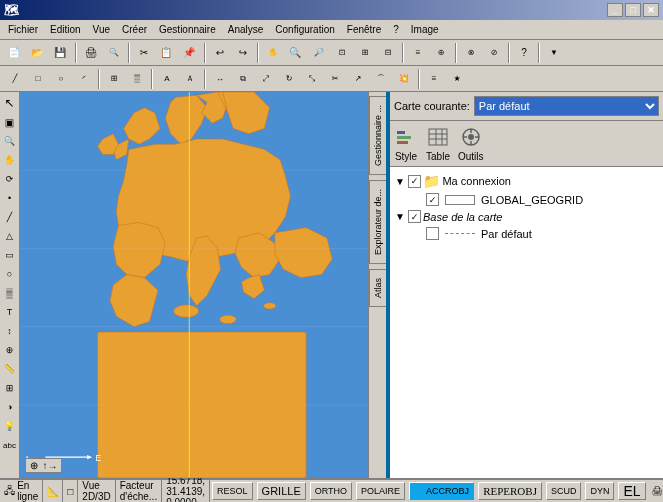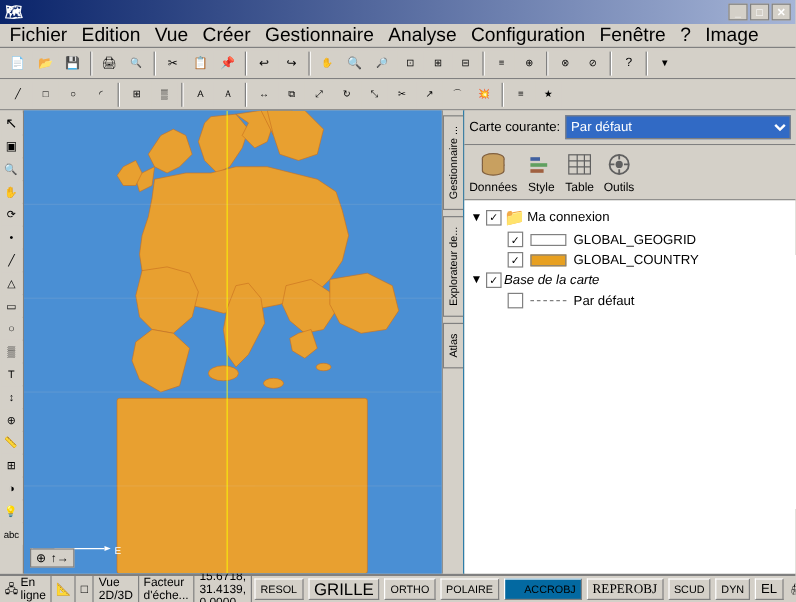--- a/index.html
+++ b/index.html
@@ -33,21 +33,21 @@
       height: 20px;
       background: #d4d0c8;
       display: flex;
       align-items: center;
       padding: 0 2px;
       border-bottom: 1px solid #808080;
     }
     .menu-item {
       padding: 2px 6px;
       cursor: pointer;
-      font-size: 16px;
+      font-size: 10px;
     }
 
     
     .toolbar {
       height: 26px;
       background: #d4d0c8;
       display: flex;
       align-items: center;
       padding: 2px 4px;
       gap: 1px;
@@ -396,40 +396,30 @@
   </div>
 
   <div style="display:flex; width:295px;">
 
     <div style="width:18px; background:#d4d0c8; border-left:1px solid #808080; display:flex; flex-direction:column; align-items:center; padding-top:4px; gap:1px; overflow:hidden;">
       <div class="vtab" style="font-size:9px;">Gestionnaire ...</div>
       <div class="vtab" style="font-size:9px; margin-top:4px;">Explorateur de...</div>
       <div class="vtab" style="font-size:9px; margin-top:4px;">Atlas</div>
     </div>
 
-    <div class="panel-content" style="flex:1; border-left:1px solid #0369a1;">
+    <div class="panel-content" style="flex:1; border-left:4px solid #0369a1;">
 
       <div class="carte-courante">
         <label>Carte courante:</label>
         <select style="flex:1; height:20px; font-size:11px; background:#316ac5; color:white; border:1px solid #808080;">
           <option>Par défaut</option>
         </select>
       </div>
 
       <div class="panel-toolbar">
-        <div class="panel-tool-item">
-          <div class="panel-tool-icon">
-            <svg width="24" height="24" viewBox="0 0 24 24">
-              <ellipse cx="12" cy="7" rx="9" ry="4" fill="#c8a060" stroke="#806040" stroke-width="1"></ellipse>
-              <path d="M3 7 v5 c0 2.2 4 4 9 4s9-1.8 9-4 V7" fill="#c8a060" stroke="#806040" stroke-width="1"></path>
-              <path d="M3 12 v5 c0 2.2 4 4 9 4s9-1.8 9-4 v-5" fill="#c8a060" stroke="#806040" stroke-width="1"></path>
-            </svg>
-          </div>
-          <span>Données</span>
-        </div>
         <div class="panel-tool-item">
           <div class="panel-tool-icon">
             <svg width="24" height="24" viewBox="0 0 24 24">
               <rect x="3" y="6" width="8" height="3" fill="#4060a0"></rect>
               <rect x="3" y="11" width="14" height="3" fill="#60a060"></rect>
               <rect x="3" y="16" width="11" height="3" fill="#a06040"></rect>
             </svg>
           </div>
           <span>Style</span>
         </div>
@@ -470,27 +460,20 @@
         </div>
 
         <div class="tree-item">
           <div class="tree-indent"></div>
           <span class="tree-expand" style="visibility:hidden;">▶</span>
           <div class="checkbox checked"></div>
           <span style="display:inline-block; width:30px; height:10px; border:1px solid #808080; background:white; margin:0 4px;"></span>
           <span>GLOBAL_GEOGRID</span>
         </div>
 
-        <div class="tree-item">
-          <div class="tree-indent"></div>
-          <span class="tree-expand" style="visibility:hidden;">▶</span>
-          <div class="checkbox checked"></div>
-          <span style="display:inline-block; width:30px; height:10px; border:1px solid #808080; background:#e8a020; margin:0 4px;"></span>
-          <span>GLOBAL_COUNTRY</span>
-        </div>
 
         <div class="tree-item">
           <span class="tree-expand">▼</span>
           <div class="checkbox checked"></div>
           <span style="font-style:italic;">Base de la carte</span>
         </div>
 
         <div class="tree-item">
           <div class="tree-indent"></div>
           <span class="tree-expand" style="visibility:hidden;">▶</span>
@@ -522,25 +505,25 @@
   </div>
   <div class="sb-segment" style="flex:1;">
     <span>Facteur d'éche...</span>
   </div>
 
   <div class="sb-segment" style="width:140px; font-size:10px;">
     <span>15.6718, 31.4139, 0.0000</span>
   </div>
 
   <div class="sb-segment raised" style="font-size:9px; cursor:pointer;">RESOL</div>
-  <div class="sb-segment raised" style="font-size:14px; cursor:pointer;">GRILLE</div>
+  <div class="sb-segment raised" style="font-size:11px; cursor:pointer;">GRILLE</div>
   <div class="sb-segment raised" style="font-size:9px; cursor:pointer;">ORTHO</div>
   <div class="sb-segment raised" style="font-size:9px; cursor:pointer;">POLAIRE</div>
-  <div class="sb-segment raised" style="font-size:9px; cursor:pointer; background:#0369a1;padding-left:16px;">ACCROBJ</div>
+  <div class="sb-segment raised" style="font-size:9px; cursor:pointer; background:#0ea5e9;padding-left:16px;">ACCROBJ</div>
   <div class="sb-segment raised" style="font-size:11px; cursor:pointer;font-family:Liberation Serif, serif;">REPEROBJ</div>
   <div class="sb-segment raised" style="font-size:9px; cursor:pointer;">SCUD</div>
   <div class="sb-segment raised" style="font-size:9px; cursor:pointer;">DYN</div>
-  <div class="sb-segment raised" style="font-size:11px; cursor:pointer;">EL</div>
+  <div class="sb-segment raised" style="font-size:14px; cursor:pointer;">EL</div>
   <div class="sb-segment" style="font-size:9px;">
     <span>🖨</span>
     <span>💬</span>
   </div>
 </div>
 
 </body></html>

